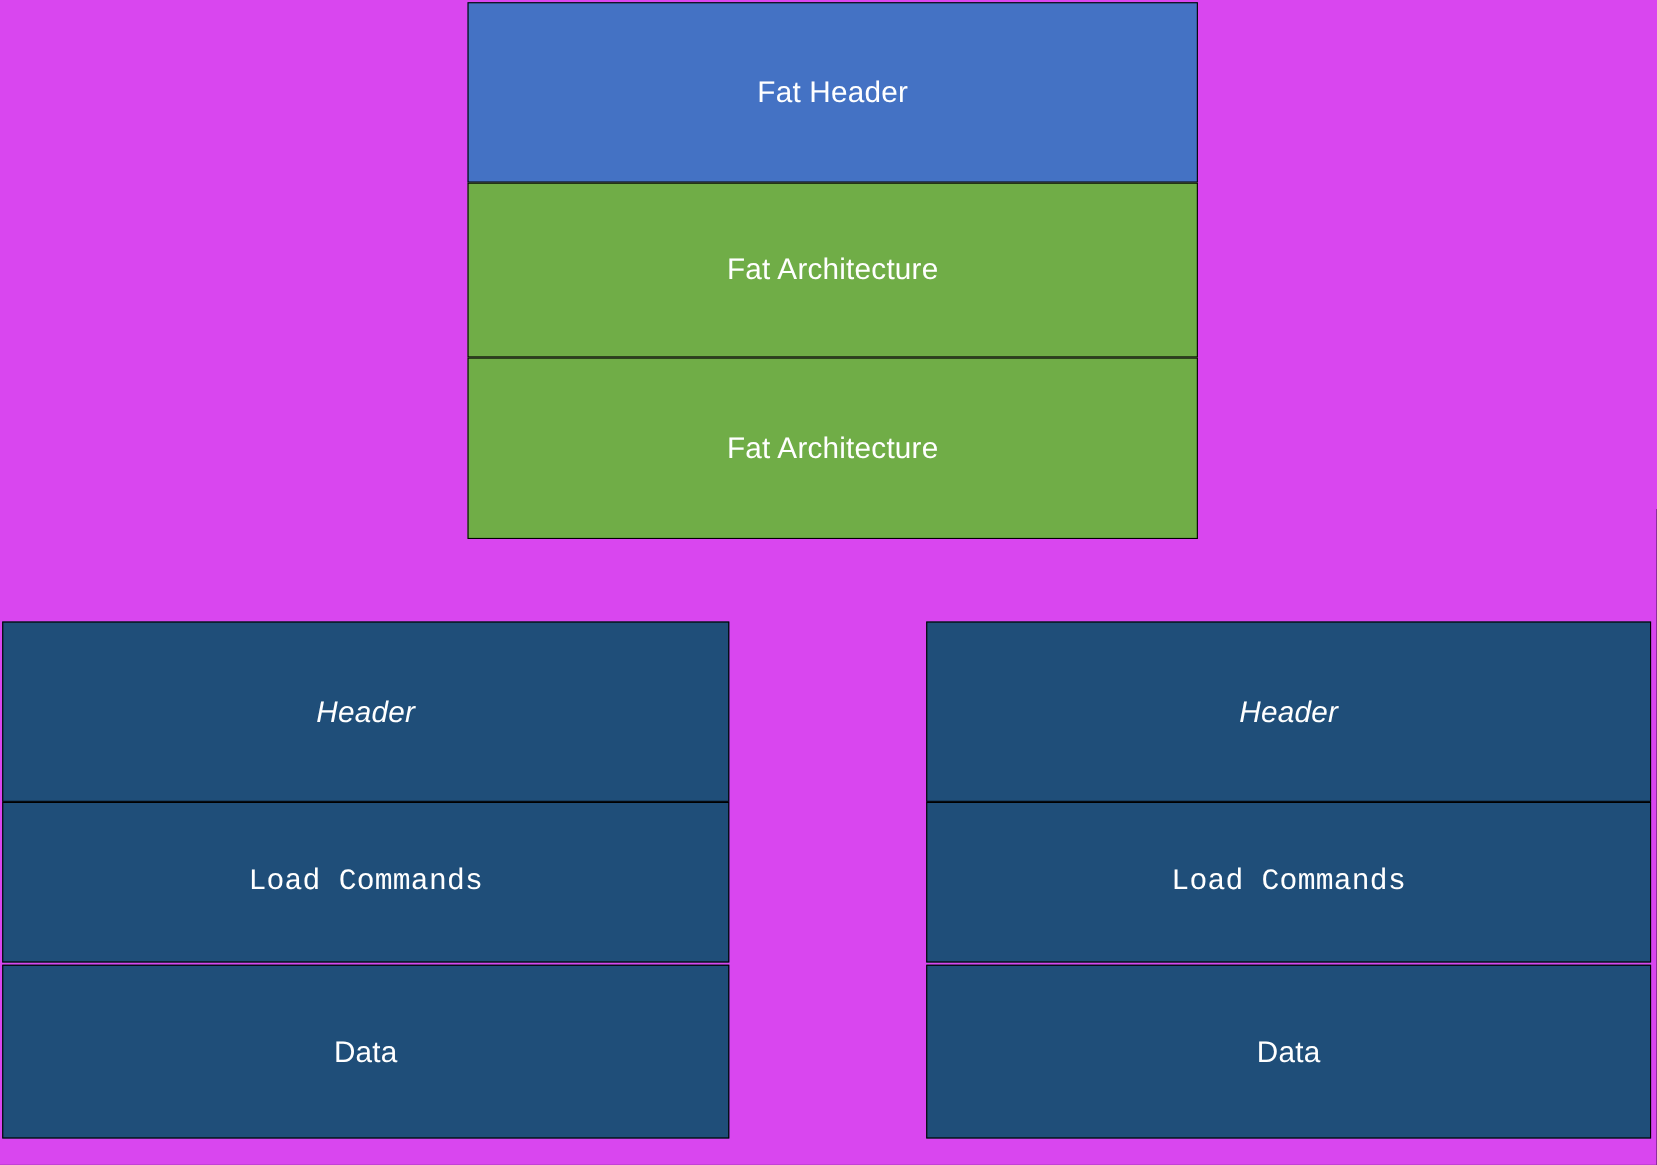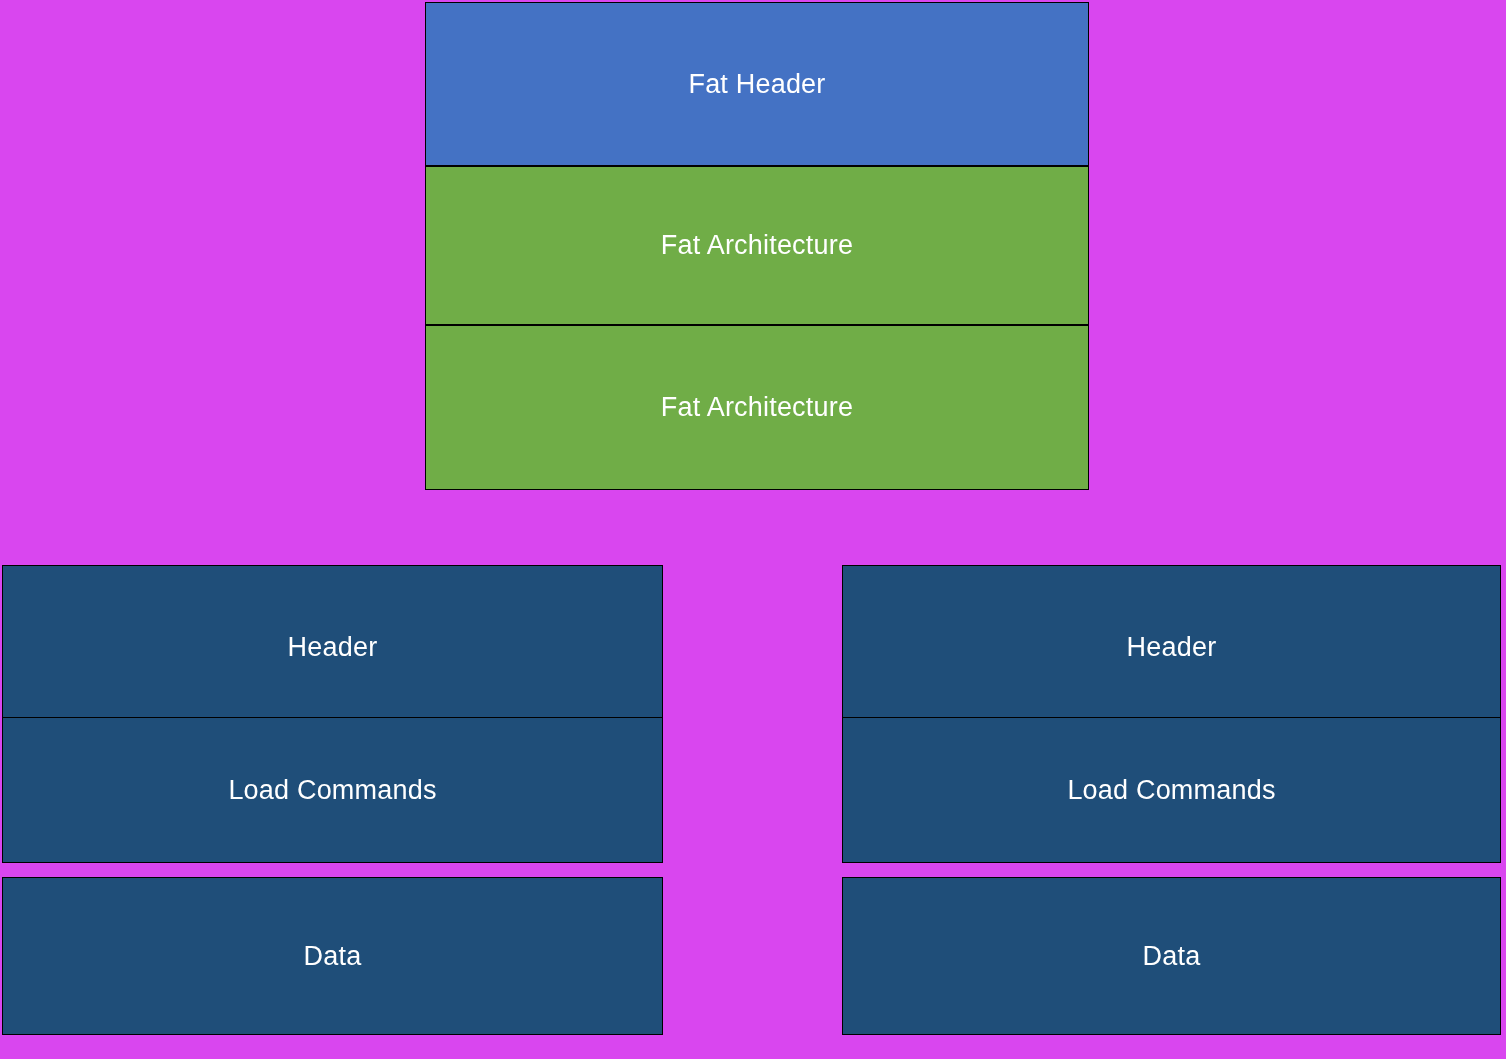--- a/index.html
+++ b/index.html
@@ -64,22 +64,22 @@
     width: 661px;
     height: 488px;
   }
   
   #macho-right-stack {
     left: 842px;
     top: 565px;
     width: 659px;
     height: 488px;
   }
-  .macho-header-block { left: 0; top: 0px;   width: 100%; height: 164px; background: #1F4E79; }
-  .macho-lc-block     { left: 0; top: 152px; width: 100%; height: 146px; background: #1F4E79; }
+  .macho-header-block { left: 0; top: 0px;   width: 100%; height: 164px; background: #1F4E79; font-style: italic; }
+  .macho-lc-block     { left: 0; top: 164px; width: 100%; height: 146px; background: #1F4E79; font-family: Liberation Mono, monospace; }
   .macho-data-block   { left: 0; top: 312px; width: 100%; height: 158px; background: #1F4E79; }
 </style>
 </head>
 <body style="background: rgb(0, 0, 0);">
 
 <div id="canvas" style="background: #d946ef; padding-left: 44px;">
 
   <div class="stack" id="fat-stack">
 
     <div class="block" id="fat-header-block" style="background: rgb(68, 114, 196);">

